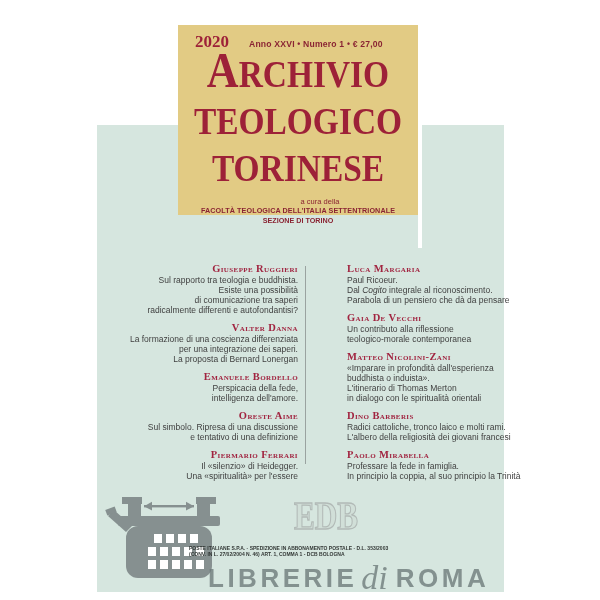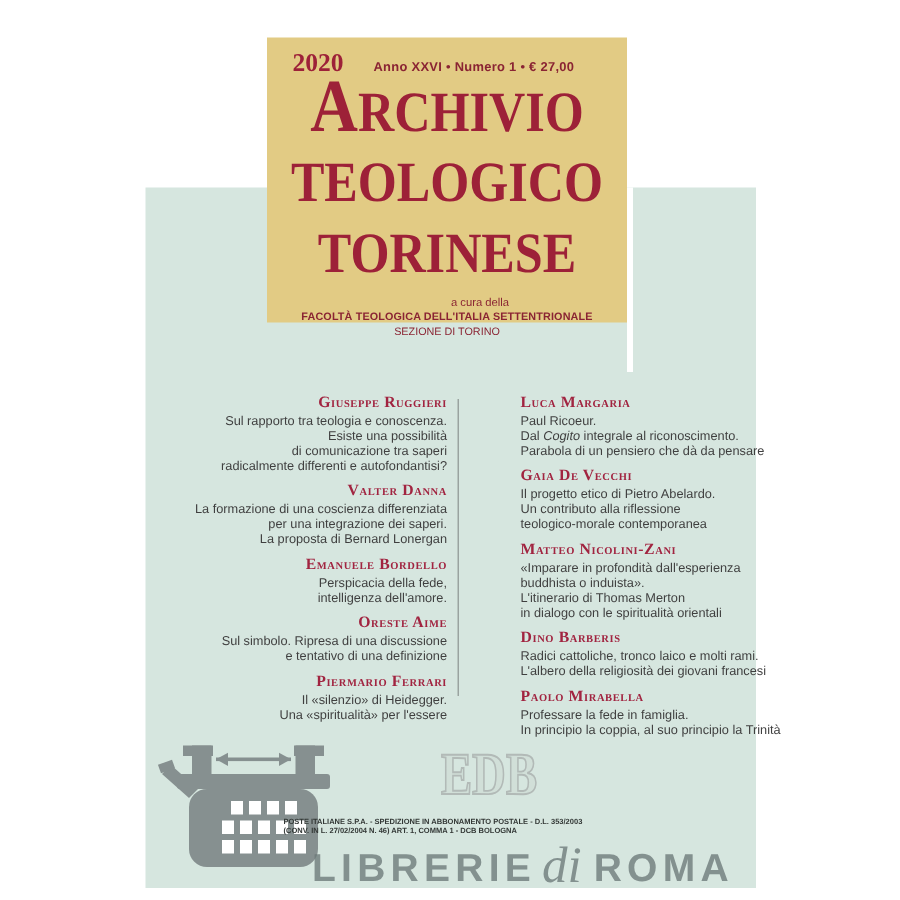--- a/index.html
+++ b/index.html
@@ -17,21 +17,21 @@
   .issue{position:absolute;left:71px;top:14px;font-size:8.6px;font-weight:bold;
          color:#8a2433;letter-spacing:.2px;}
   .title{position:absolute;left:0;top:22px;width:100%;text-align:center;
          font-family:"Liberation Serif",serif;font-weight:bold;color:#9d2138;}
   .title .tl{line-height:47px;transform:scaleX(.88);transform-origin:50% 50%;
              font-size:38px;white-space:nowrap;}
   .title .big{font-size:50px;line-height:47px;}
   .subt{position:absolute;left:0;top:172px;width:100%;text-align:center;color:#8a2433;}
   .curated{font-size:7.5px;line-height:9px;padding-left:44px;}
   .faculty{font-size:7.2px;line-height:10px;font-weight:bold;letter-spacing:.1px;}
-  .section{font-size:7.2px;line-height:10px;font-weight:normal;}
+  .section{font-size:7.2px;line-height:10px;font-weight:bold;}
 
   
   .col{position:absolute;top:263px;}
   .col-left{left:112px;width:186px;text-align:right;}
   .col-right{left:313px;width:182px;text-align:left;margin-left:34px;}
   .divider{position:absolute;left:305px;top:266px;width:1px;height:198px;background:#9aa3a0;}
   .entry{margin-bottom:7px;}
   .author{font-family:"Liberation Serif",serif;font-variant:small-caps;font-weight:bold;
           font-size:10.5px;line-height:11px;color:#a12440;letter-spacing:.4px;margin-bottom:1px;}
   .aline{font-size:8.5px;line-height:10px;color:#3f3f3f;}
@@ -72,21 +72,21 @@
       <div class="faculty">FACOLTÀ TEOLOGICA DELL'ITALIA SETTENTRIONALE</div>
       <div class="section">SEZIONE DI TORINO</div>
     </div>
   </div>
 
   <div class="divider"></div>
 
   <div class="col col-left">
     <div class="entry">
       <div class="author">Giuseppe Ruggieri</div>
-      <div class="aline">Sul rapporto tra teologia e conoscenza.</div>
+      <div class="aline">Sul rapporto tra teologia e buddhista.</div>
       <div class="aline">Esiste una possibilità</div>
       <div class="aline">di comunicazione tra saperi</div>
       <div class="aline">radicalmente differenti e autofondantisi?</div>
     </div>
     <div class="entry">
       <div class="author">Valter Danna</div>
       <div class="aline">La formazione di una coscienza differenziata</div>
       <div class="aline">per una integrazione dei saperi.</div>
       <div class="aline">La proposta di Bernard Lonergan</div>
     </div>
@@ -109,21 +109,20 @@
 
   <div class="col col-right">
     <div class="entry">
       <div class="author">Luca Margaria</div>
       <div class="aline">Paul Ricoeur.</div>
       <div class="aline"><span>Dal </span><span class="it">Cogito</span><span> integrale al riconoscimento.</span></div>
       <div class="aline">Parabola di un pensiero che dà da pensare</div>
     </div>
     <div class="entry">
       <div class="author">Gaia De Vecchi</div>
-      <div class="aline">Il progetto etico di Pietro Abelardo.</div>
       <div class="aline">Un contributo alla riflessione</div>
       <div class="aline">teologico-morale contemporanea</div>
     </div>
     <div class="entry">
       <div class="author">Matteo Nicolini-Zani</div>
       <div class="aline">«Imparare in profondità dall'esperienza</div>
       <div class="aline">buddhista o induista».</div>
       <div class="aline">L'itinerario di Thomas Merton</div>
       <div class="aline">in dialogo con le spiritualità orientali</div>
     </div>

